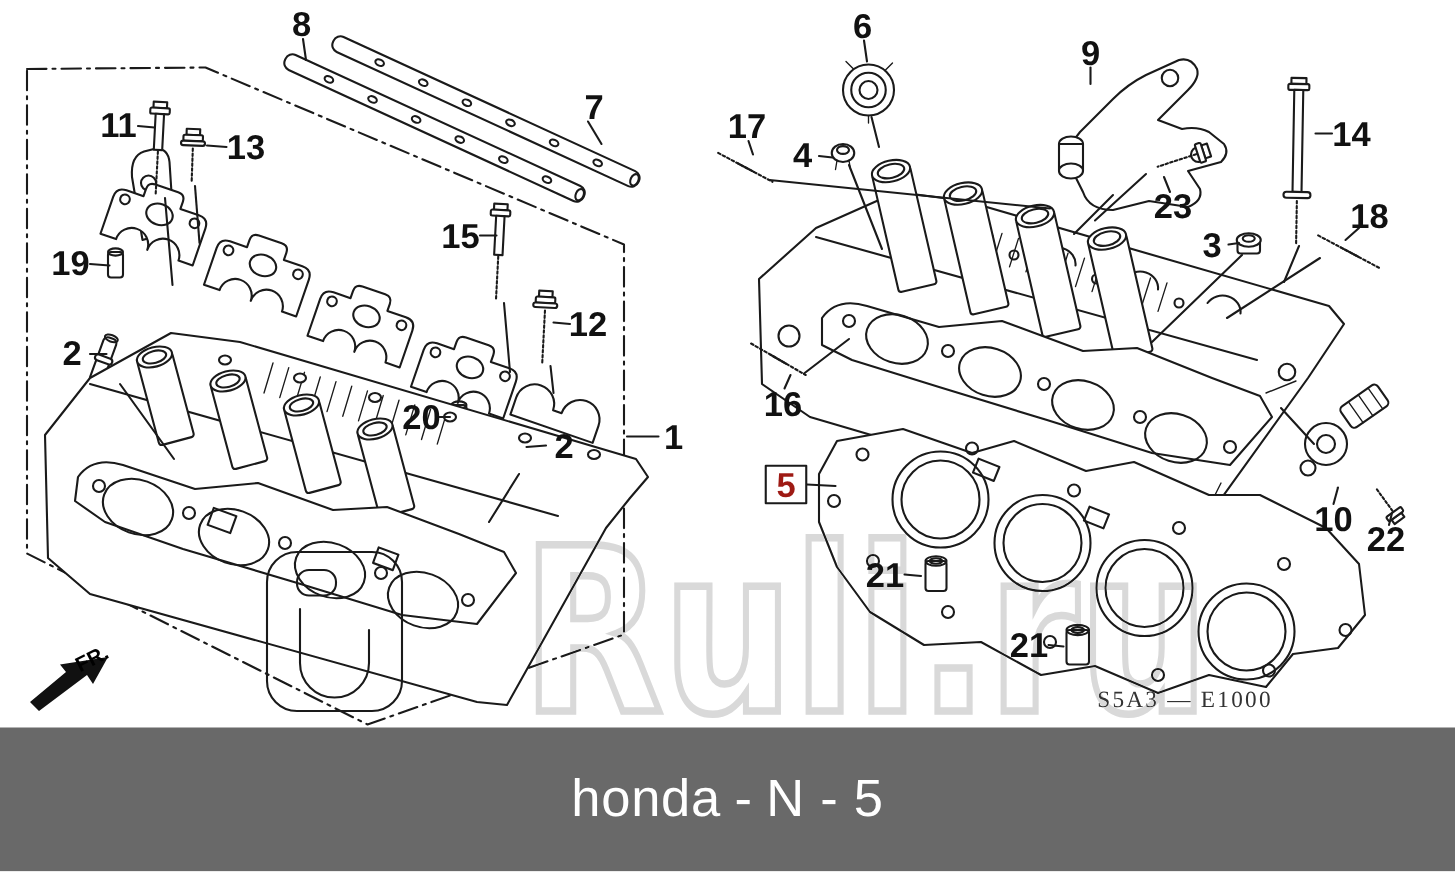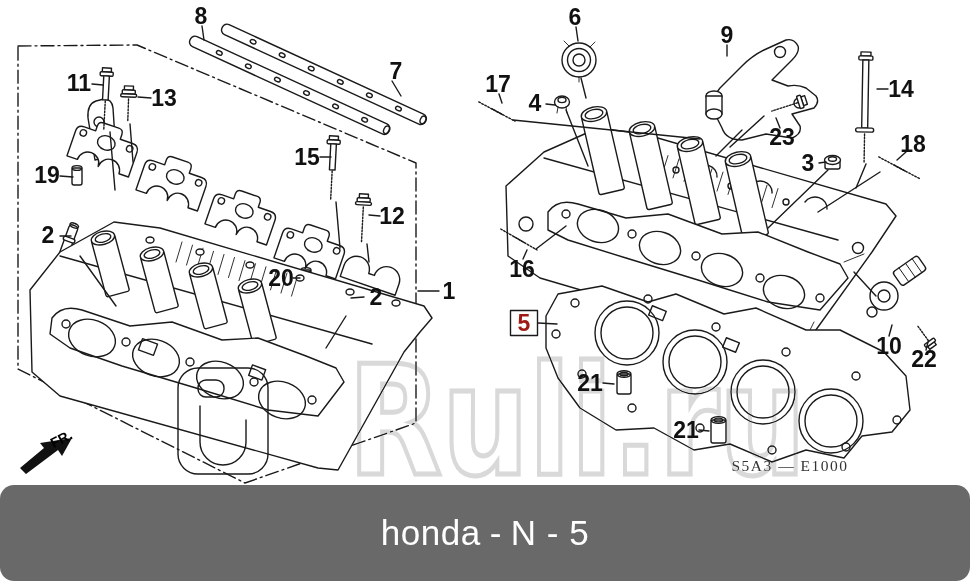--- a/index.html
+++ b/index.html
@@ -470,18 +470,18 @@
           <line x1="926" y1="350" x2="928" y2="342" stroke="#1a1a1a" stroke-width="1.4"></line>
           <text x="924" y="359" text-anchor="middle" dominant-baseline="central" class="callout">22</text>
         </g>
         <g>
           <line x1="780" y1="128" x2="776" y2="118" stroke="#1a1a1a" stroke-width="1.4"></line>
           <text x="782" y="137" text-anchor="middle" dominant-baseline="central" class="callout">23</text>
         </g>
       </g>
   </svg>
 
-  <div class="footer" style="background: rgb(105, 105, 105); color: rgb(255, 255, 255); border-radius: 14px;">
+  <div class="footer" style="background: rgb(105, 105, 105); color: rgb(255, 255, 255);">
     <span>honda</span>
     <span class="sep">-</span>
     <span class="page">N - 5</span>
   </div>
 </div>
 
 </body></html>

